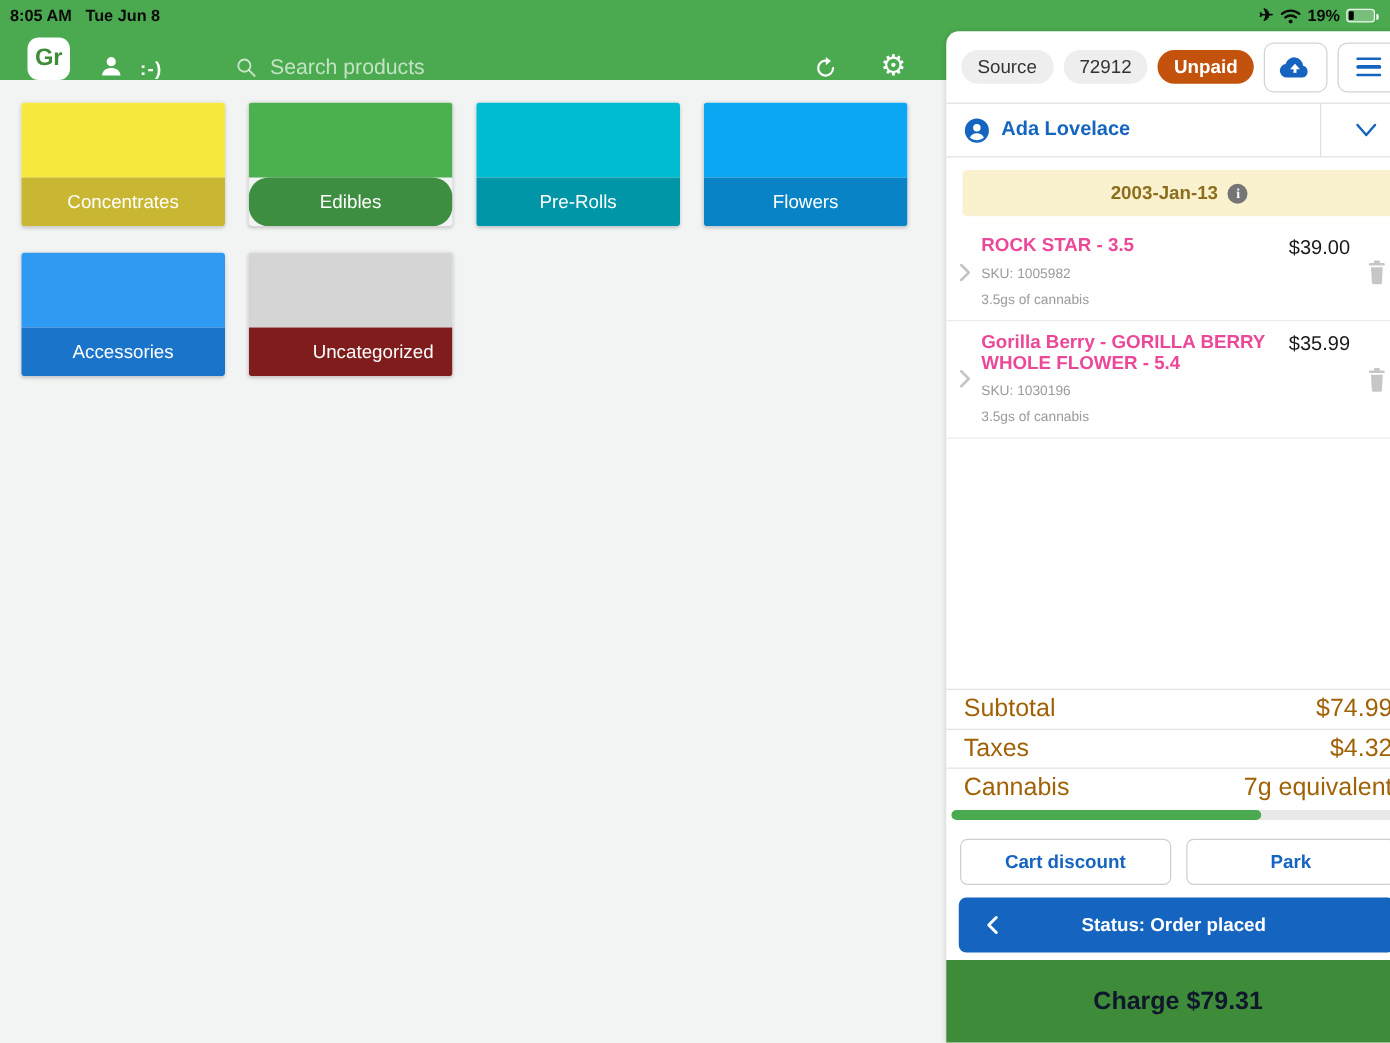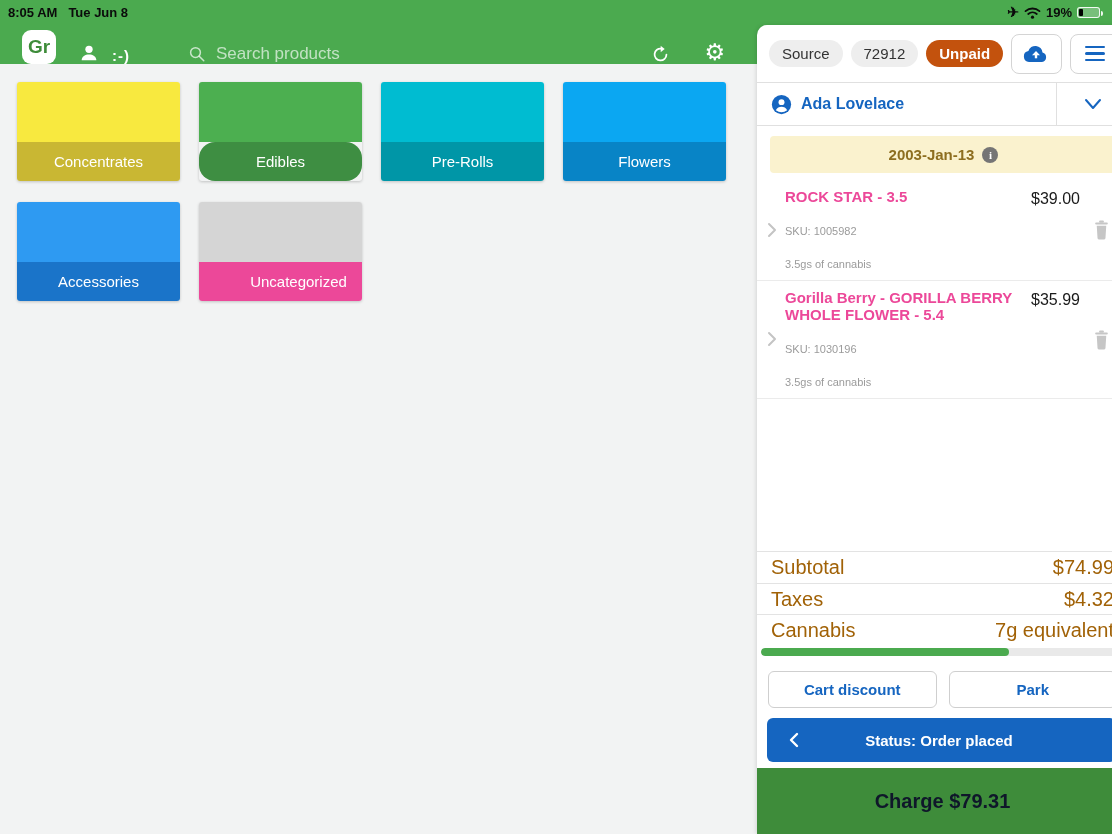--- a/index.html
+++ b/index.html
@@ -73,21 +73,21 @@
   .info-dot { width:16px; height:16px; border-radius:50%; background:#757575; color:#fff;
     font-size:11px; font-weight:bold; display:flex; align-items:center; justify-content:center;
     font-family:"Liberation Serif",serif; }
 
   .items { flex:1; min-height:0; overflow:hidden; }
   .item-row { display:flex; align-items:center; padding:8px 12px 9px 6px;
     border-bottom:1px solid #EBEBEB; }
   .item-chevron { flex:none; width:18px; display:flex; justify-content:center; }
   .item-content { width:237px; padding-left:4px; }
   .item-name { font-size:15px; font-weight:bold; color:#ec4899; line-height:17px; }
-  .item-sub { font-size:11px; color:#9B9B9B; line-height:13px; margin-top:20px; }
+  .item-sub { font-size:11px; color:#9B9B9B; line-height:13px; margin-top:8px; }
   .item-price { width:62px; font-size:16px; color:#1a1a1a; text-align:right; align-self:flex-start; padding-top:2px; }
   .item-trash { flex:none; margin-left:12px; cursor:pointer; display:flex; }
 
   .totals { flex:none; border-top:1px solid #E3E3E3; }
   .total-row { height:31px; display:flex; align-items:center; padding:0 14px; font-size:20px; color:#a16207; }
   .total-row + .total-row { border-top:1px solid #E3E3E3; }
   .total-value { margin-left:auto; }
 
   .progress-wrap { flex:none; margin:3px 3px 0 4px; height:8px; background:#E9E9E9; border-radius:4px; overflow:hidden; }
   .progress-fill { height:100%; background:#4BAA4F; border-radius:4px; }
@@ -173,21 +173,21 @@
     <div class="tile">
       <div class="tile-top" style="background: rgb(11, 167, 242);"></div>
       <div class="tile-band" style="background: rgb(8, 132, 198);">Flowers</div>
     </div>
     <div class="tile">
       <div class="tile-top" style="background: rgb(46, 154, 242);"></div>
       <div class="tile-band" style="background: rgb(26, 116, 201);">Accessories</div>
     </div>
     <div class="tile">
       <div class="tile-top" style="background: rgb(213, 213, 213);"></div>
-      <div class="tile-band" style="background: #ec4899; padding-left: 36px;">Uncategorized</div>
+      <div class="tile-band" style="background: #7f1d1d; padding-left: 36px;">Uncategorized</div>
     </div>
   </div>
 </div>
 
 <div class="panel">
 
   <div class="panel-header">
     <button class="pill">Source</button>
     <button class="pill">72912</button>
     <button class="pill unpaid">Unpaid</button>

